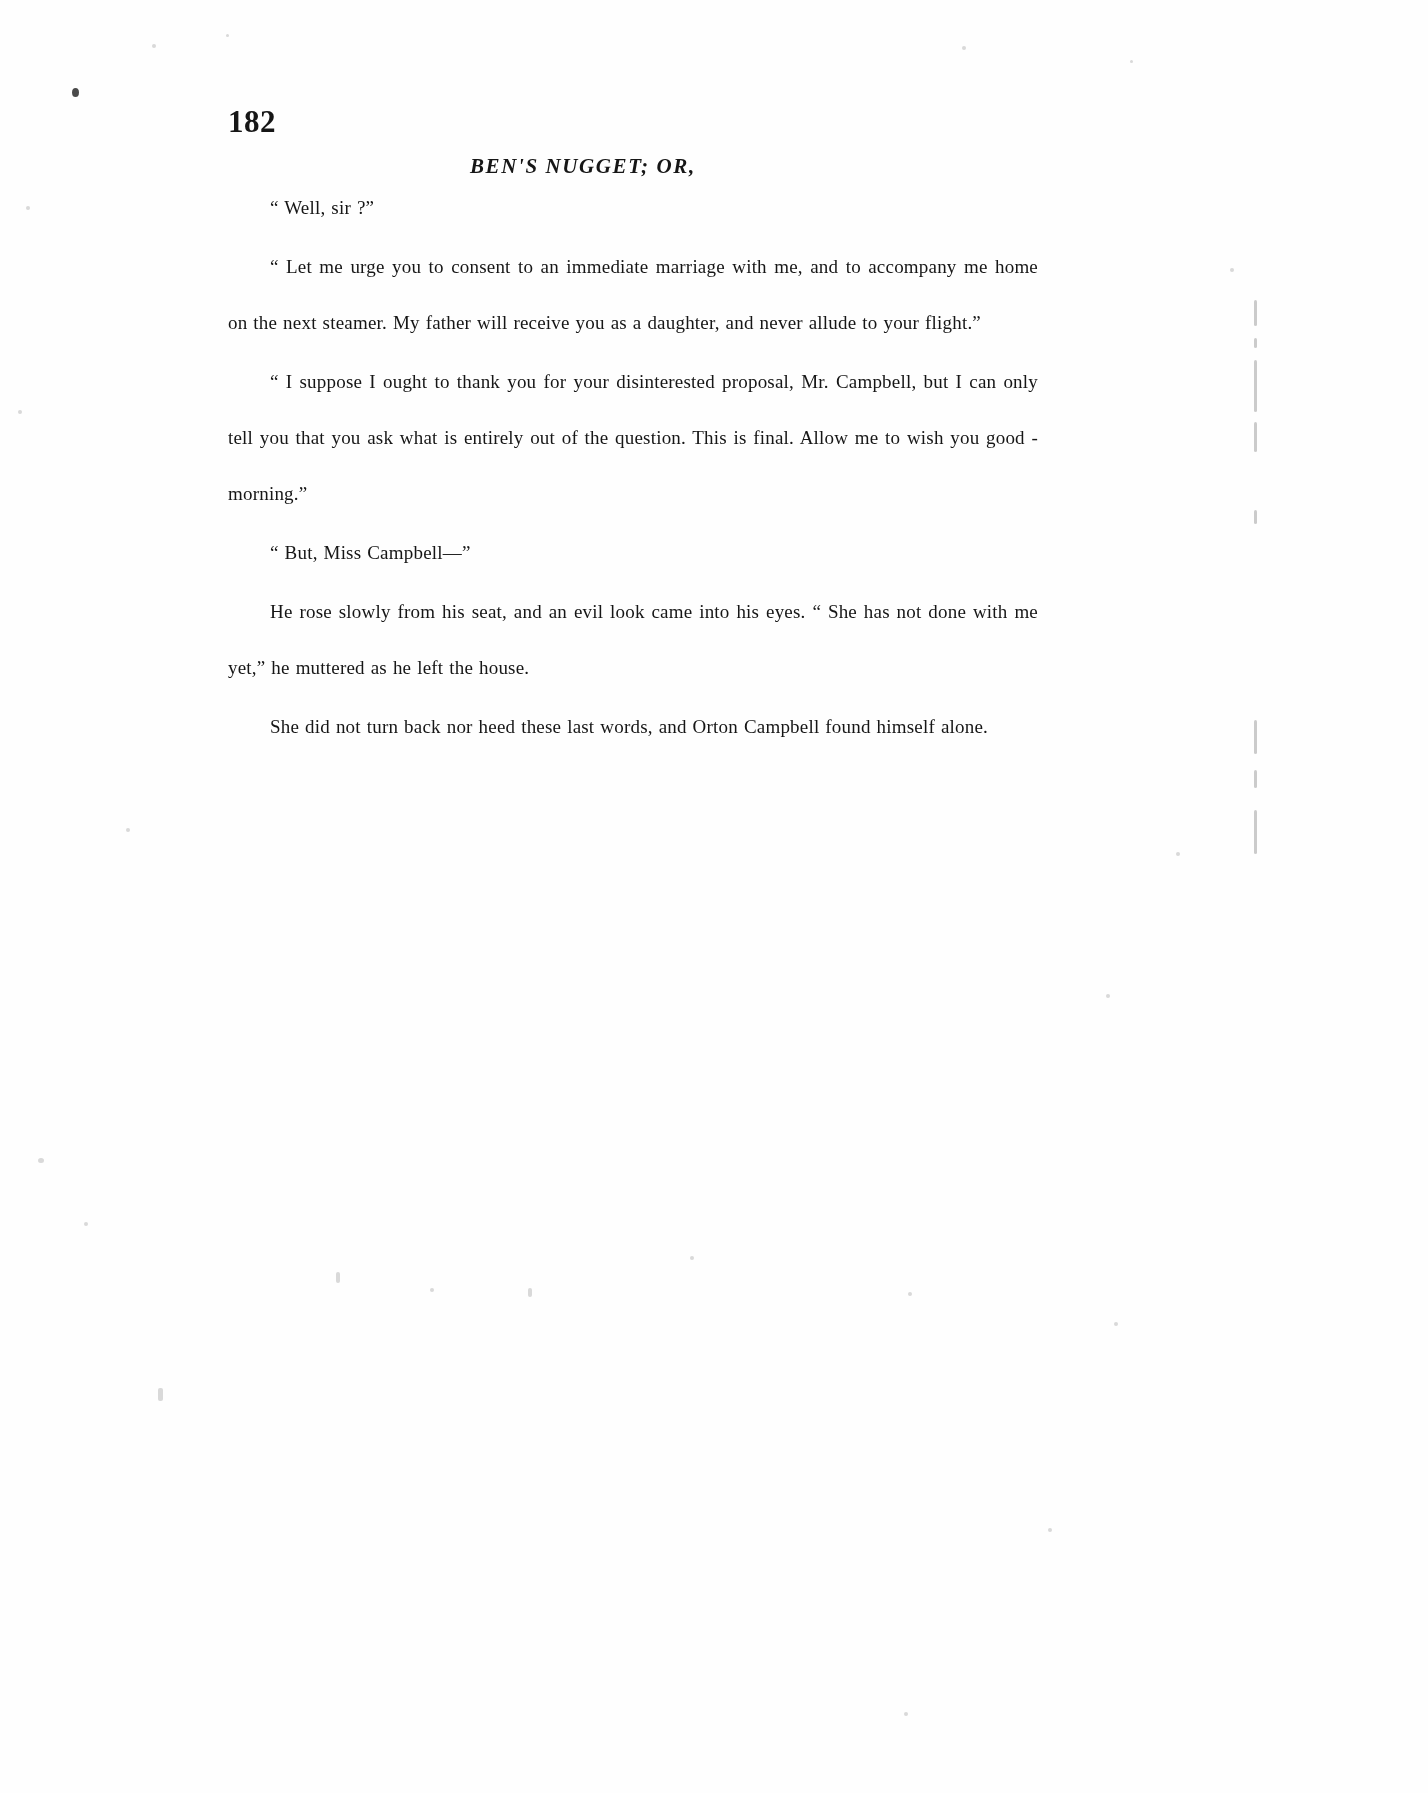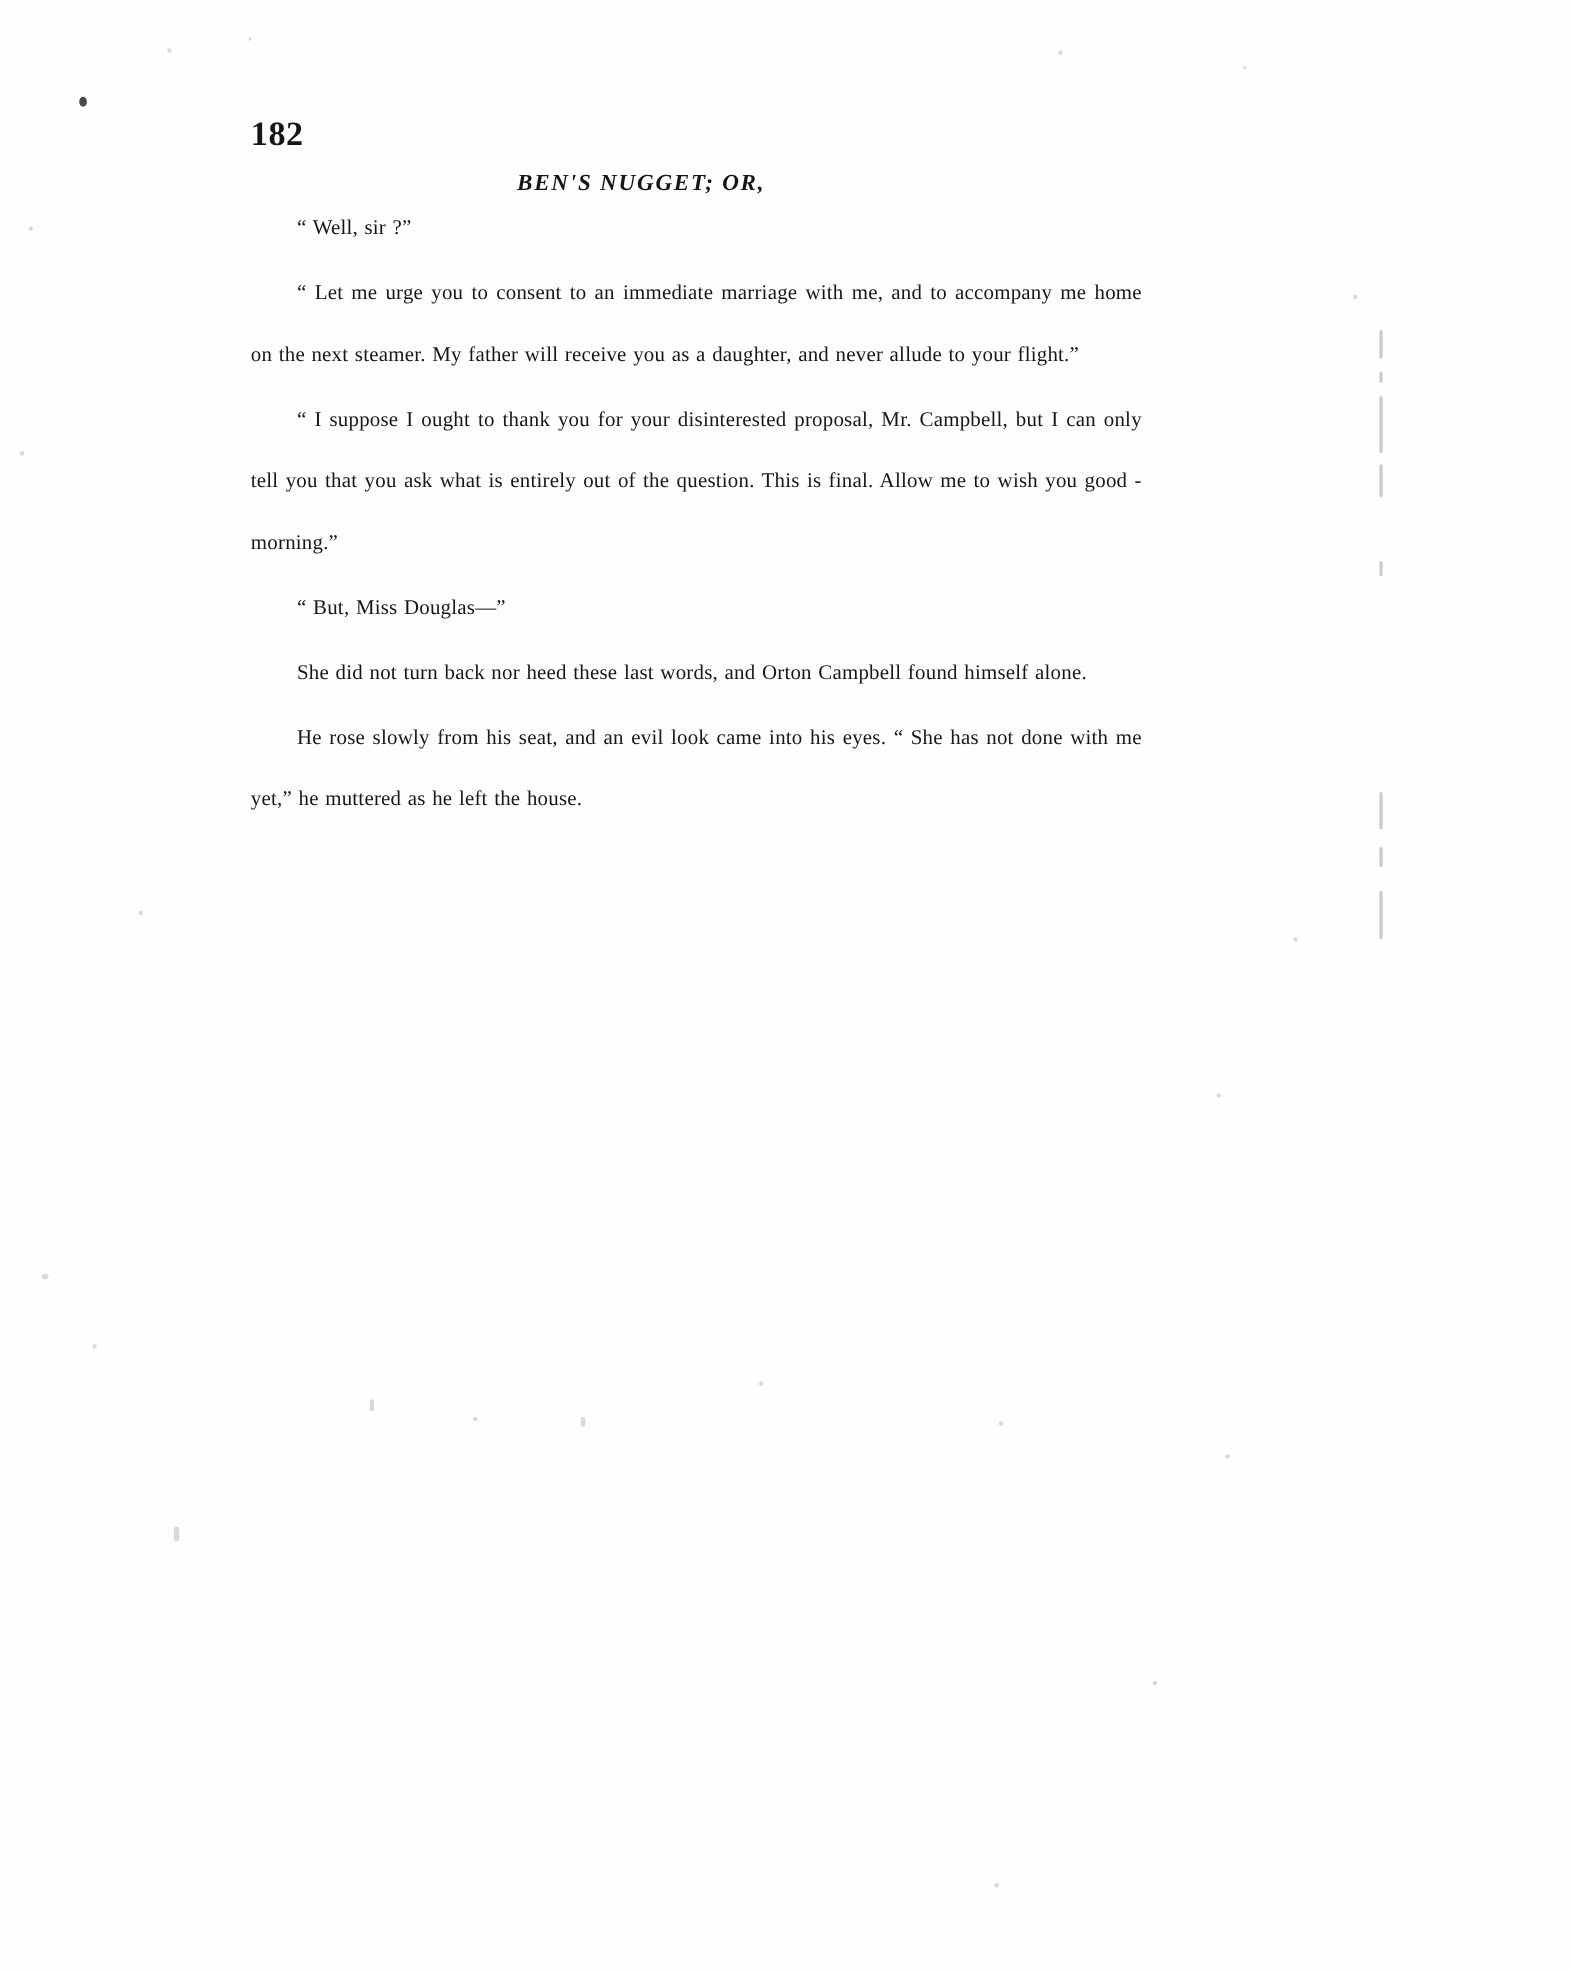--- a/index.html
+++ b/index.html
@@ -140,19 +140,19 @@
 
     <header class="running-head">
       <div class="folio">182</div>
       <div class="head-title">BEN'S NUGGET; OR,</div>
     </header>
 
     <section class="body-text">
       <p class="para no-just">“ Well, sir ?”</p>
       <p class="para">“ Let me urge you to consent to an immediate marriage with me, and to accompany me home on the next steamer. My father will receive you as a daughter, and never allude to your flight.”</p>
       <p class="para">“ I suppose I ought to thank you for your disinterested proposal, Mr. Campbell, but I can only tell you that you ask what is entirely out of the question. This is final. Allow me to wish you good - morning.”</p>
-      <p class="para no-just">“ But, Miss Douglas—”</p>
+      <p class="para no-just">“ But, Miss Campbell—”</p>
+      <p class="para">He rose slowly from his seat, and an evil look came into his eyes. “ She has not done with me yet,” he muttered as he left the house.</p>
       <p class="para">She did not turn back nor heed these last words, and Orton Campbell found himself alone.</p>
-      <p class="para">He rose slowly from his seat, and an evil look came into his eyes. “ She has not done with me yet,” he muttered as he left the house.</p>
     </section>
 
   </div>
 </div>
 
 </body></html>

